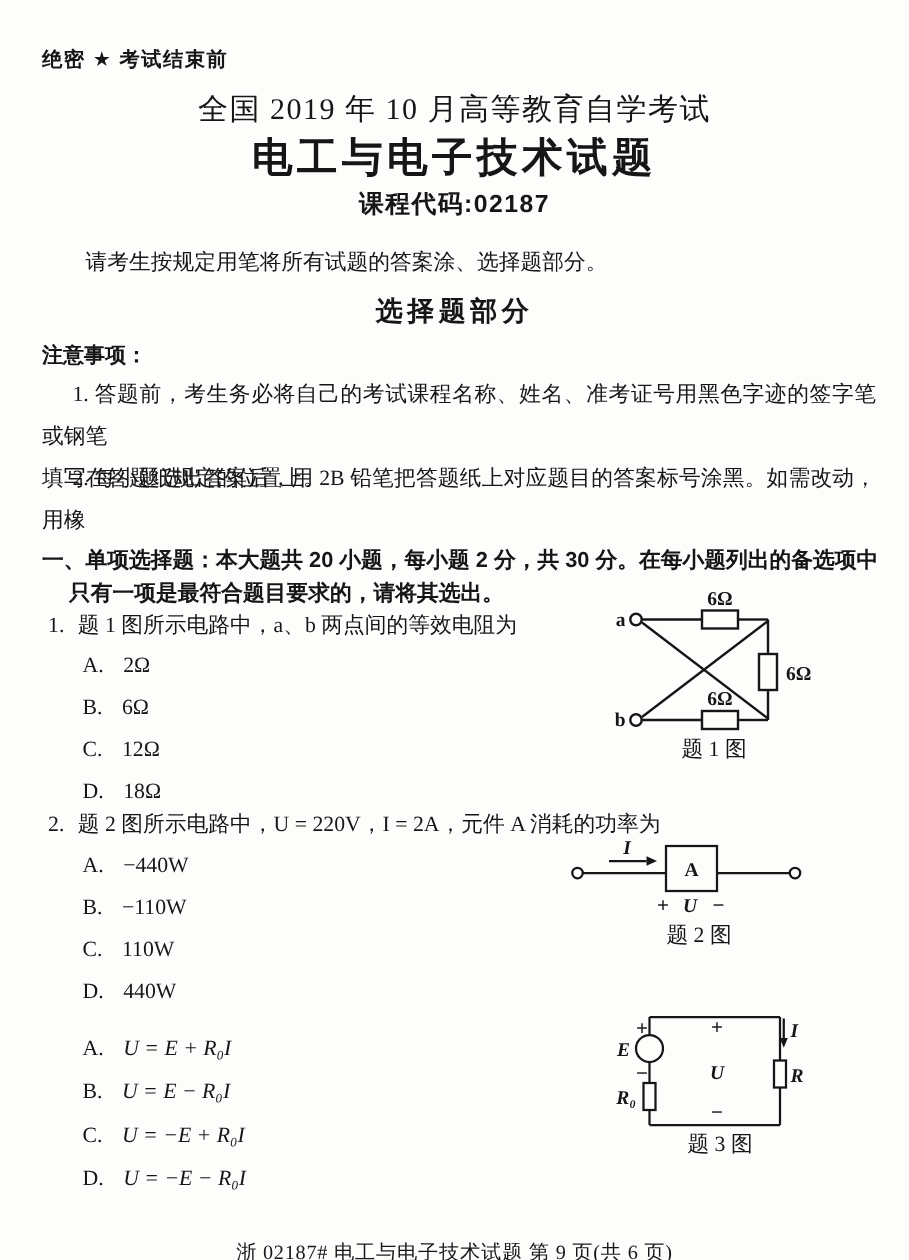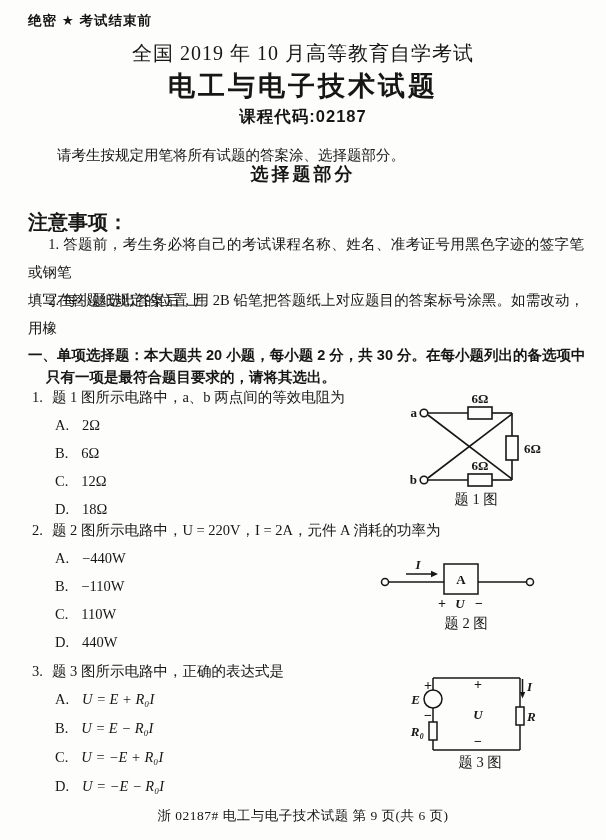--- a/index.html
+++ b/index.html
@@ -4,32 +4,32 @@
 <style>
   * { margin:0; padding:0; box-sizing:border-box; }
   html,body { width:606px; height:840px; }
   body {
     position:relative;
     background:#fdfdfc;
     color:#161616;
     font-family:"Liberation Serif","DejaVu Serif",serif;
     overflow:hidden;
   }
-  .abs { position:absolute; }
+  .abs { position:absolute;margin-top:19px; }
   .center { left:0; right:0; text-align:center; }
   .hei { font-family:"Liberation Sans","DejaVu Sans",sans-serif; }
 
   .secrecy      { left:28px; top:12px; font-size:13.5px; font-weight:700; letter-spacing:1px; }
   .exam-title   { top:40px;  font-size:20px; letter-spacing:1px; }
   .paper-title  { top:68px;  font-size:27px; font-weight:700; letter-spacing:3px; }
   .course-code  { top:106px; font-size:16.5px; font-weight:700; letter-spacing:1px; }
 
   .instruction  { top:146px; left:28px; right:28px; font-size:14.5px; text-indent:2em; }
-  .section-title{ top:162px; font-size:18px; font-weight:700; letter-spacing:3px; }
-  .notes-heading{ top:209px; left:28px; font-size:20px; font-weight:700;text-align:center; }
+  .section-title{ top:176px; font-size:18px; font-weight:700; letter-spacing:3px; }
+  .notes-heading{ top:209px; left:28px; font-size:14px; font-weight:700;text-align:center; }
   .note         { left:28px; right:22px; font-size:14.5px; line-height:28px; text-align:justify; }
   .note1        { top:230px; }
   .note2        { top:286px; }
   .note .ln1    { text-indent:1.4em; display:block; }
   .note .ln2    { display:block; }
 
   .part-heading { top:344px; left:28px; right:18px; font-size:14.5px; font-weight:700; line-height:22px; }
   .part-heading .ln2 { padding-left:18px; display:block; }
 
   .question  { left:32px; font-size:14.5px; }
@@ -146,23 +146,20 @@
     <text x="44" y="13" text-anchor="middle" class="var">I</text>
     <text x="87" y="28" text-anchor="middle" class="lbl">A</text>
     <text x="68" y="52" text-anchor="middle" class="sign">+</text>
     <text x="86" y="52" text-anchor="middle" class="var">U</text>
     <text x="105" y="52" text-anchor="middle" class="sign">−</text>
     <text x="92" y="72" text-anchor="middle" class="cap">题 2 图</text>
   </svg>
 </div>
 
 <div class="abs question q3">
-  <div class="q-stem">
-    <span class="q-num">3.</span><span>题 3 图所示电路中，正确的表达式是</span>
-  </div>
   <div class="options">
     <div class="opt"><span class="opt-label">A.</span><span class="eq">U = E + R₀I</span></div>
     <div class="opt"><span class="opt-label">B.</span><span class="eq">U = E − R₀I</span></div>
     <div class="opt"><span class="opt-label">C.</span><span class="eq">U = −E + R₀I</span></div>
     <div class="opt"><span class="opt-label">D.</span><span class="eq">U = −E − R₀I</span></div>
   </div>
 </div>
 
 <div class="fig fig3">
   <svg width="175" height="105" viewBox="0 0 175 105">

